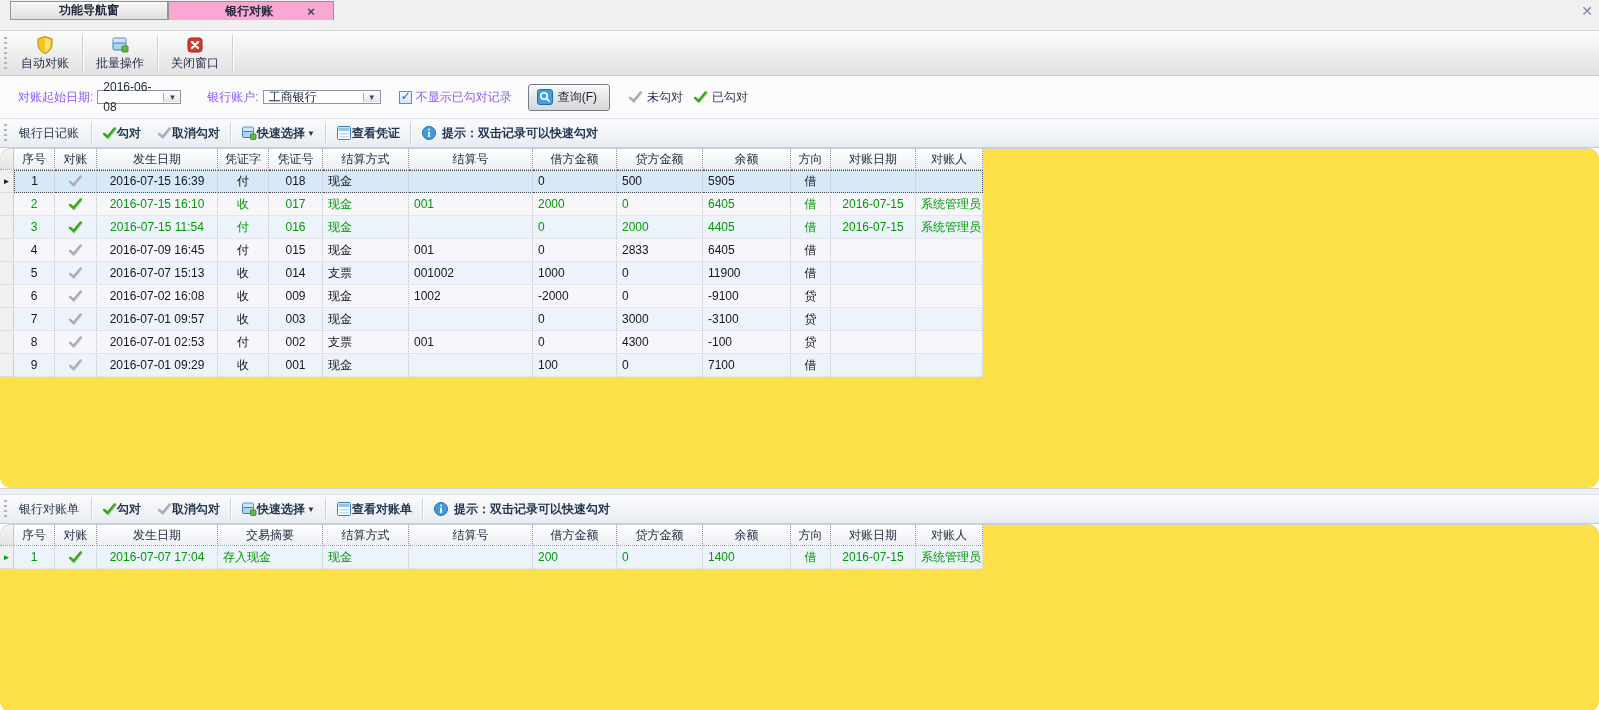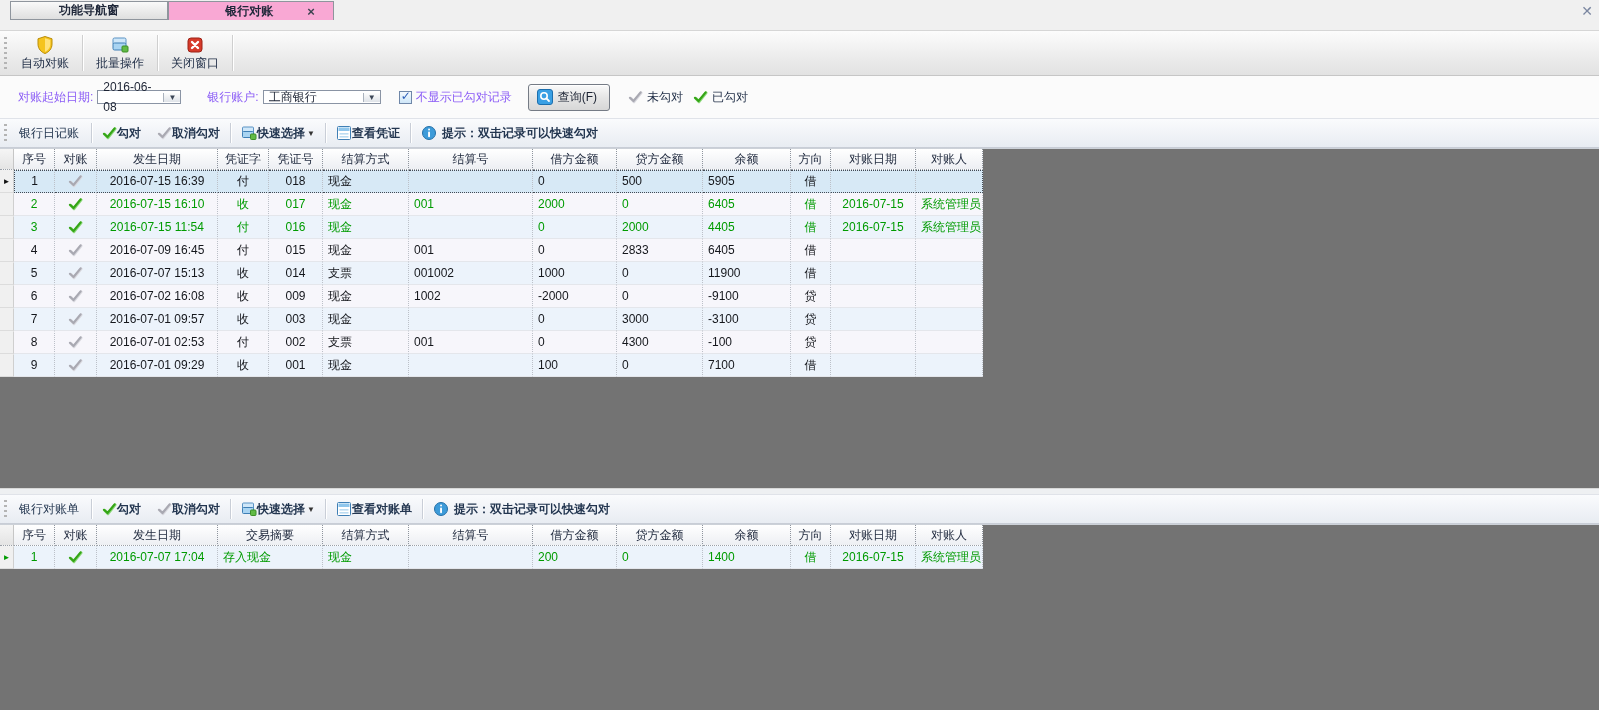--- a/index.html
+++ b/index.html
@@ -46,21 +46,21 @@
     border-top:1px solid #e0e3e9; border-bottom:1px solid #c8cdd6;
     display:flex; align-items:center; color:#233650; }
   .panelbar .grip { height:18px; margin:0 4px 0 4px; }
   .ptitle { margin:0 10px 0 8px; }
   .pbtn { display:flex; align-items:center; margin:0 8px; cursor:pointer;font-weight:bold; }
   .psep { width:1px; height:20px; background:#c9ced7; box-shadow:1px 0 0 #fff; margin:0 2px; }
   .caret { font-size:8px; color:#333; margin-left:2px; }
   .tip { display:flex; align-items:center; gap:5px; margin-left:8px;font-weight:bold; }
 
   
-  .gridregion { background:#737373; border-top:1px solid #ccd1d8; overflow:hidden; }
+  .gridregion { background:#fde047; border-top:1px solid #ccd1d8; overflow:hidden;border-radius:11px; }
   .gridregion.g1 { height:340px; }
   .gridregion.g2 { height:188px; }
   table { border-collapse:separate; border-spacing:0; table-layout:fixed; width:983px; }
   th { height:21px; font-weight:normal; color:#222c40; text-align:center;
     background:linear-gradient(#ffffff,#edeff3); border-right:1px dotted #8f959e;
     border-bottom:1px dotted #9aa0a8; overflow:hidden; white-space:nowrap; }
   th.selh { background:linear-gradient(#f5f5f5,#e4e4e4); border-right:1px solid #c6c6c6; }
   td { height:21px; line-height:21px; border-top:1px solid transparent; border-right:1px dotted #bcc0c8;
     border-bottom:1px solid #e4e6eb; overflow:hidden; white-space:nowrap; color:#15171c; }
   td.c { text-align:center; } td.l { text-align:left; padding-left:5px; }

